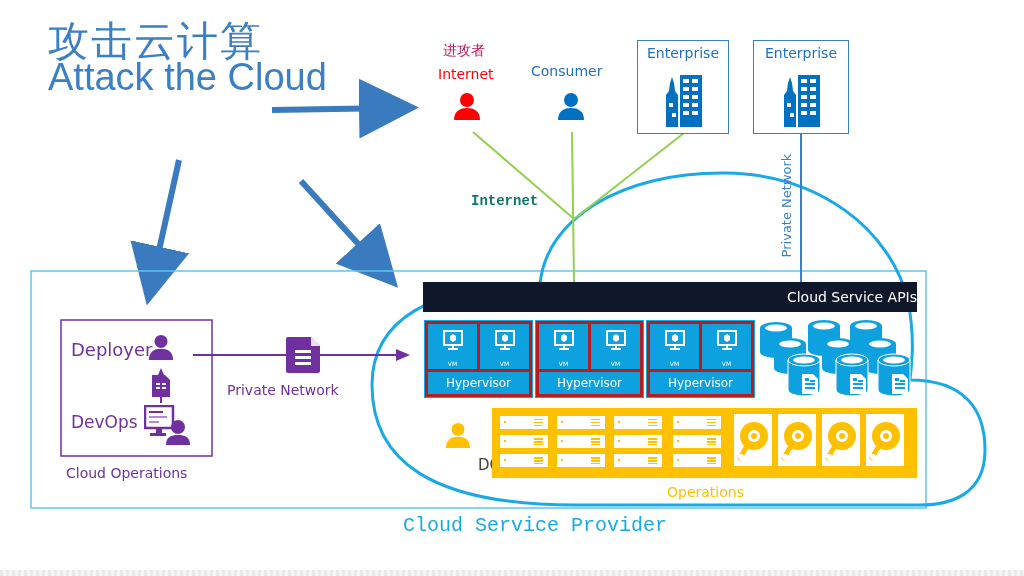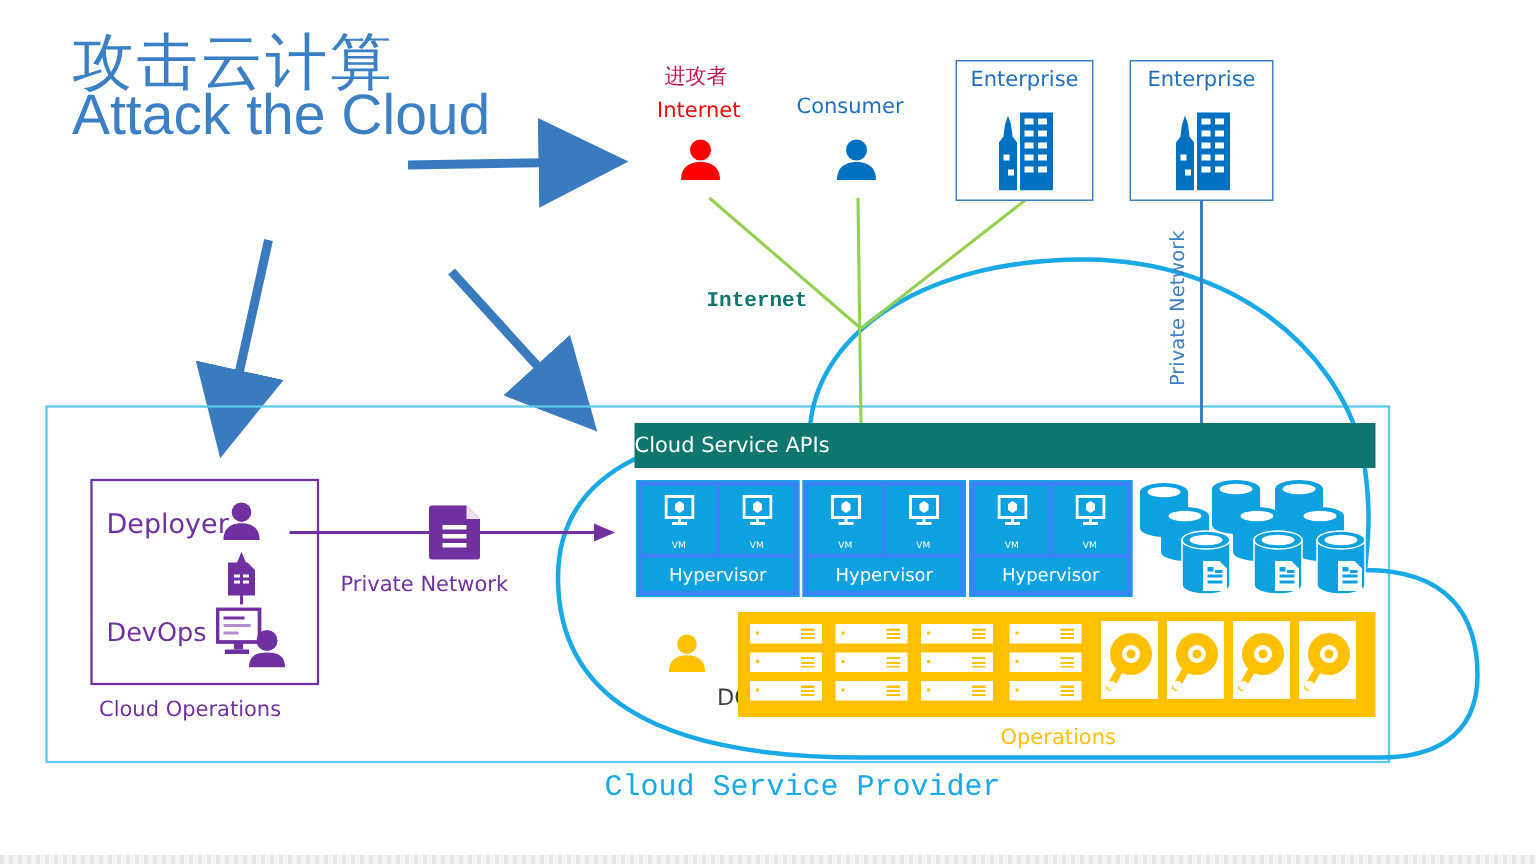--- a/index.html
+++ b/index.html
@@ -5,22 +5,22 @@
   html, body { margin: 0; padding: 0; background: #ffffff; }
   body { width: 1024px; height: 576px; position: relative; overflow: hidden; font-family: "DejaVu Sans", sans-serif; }
   .abs { position: absolute; }
   .title-cn { left: 48px; top: 14px; font-size: 41px; color: #3b7fc4; font-family: "DejaVu Sans", sans-serif; font-weight: 300; letter-spacing: 2px; }
   .title-en { left: 48px; top: 56px; font-size: 38px; color: #3b7fc4; font-family: "Liberation Sans", sans-serif; }
   .lbl { font-family: "DejaVu Sans", sans-serif; font-size: 13px; white-space: nowrap; }
   svg.main { position: absolute; left: 0; top: 0; }
   .bottom-band { left: 0; top: 570px; width: 1024px; height: 6px; background: repeating-linear-gradient(90deg,#e8e8e8 0 3px,#f6f6f6 3px 6px); }
   .ent-box { border: 1.5px solid #3b7fc4; background: #fff; }
   .ent-label { color: #1f6fbf; font-size: 14px; text-align: center; margin-top: 4px; }
-  .api-bar { background: #0f766e; color: #fff; font-size: 14px; text-align: left; line-height: 30px; }
-  .hv-group { border: 1.5px solid #19a3e0; background: #3b82f6; }
+  .api-bar { background: #0f172a; color: #fff; font-size: 14px; text-align: right; line-height: 30px; }
+  .hv-group { border: 1.5px solid #19a3e0; background: #b91c1c; }
   .vm { background: #0ea1e0; position: absolute; top: 3px; width: 49px; height: 45px; }
   .vm-text { position: absolute; bottom: 2px; width: 100%; text-align: center; font-size: 6px; color: #fff; }
   .hyp { position: absolute; left: 3px; right: 3px; bottom: 3px; height: 22px; background: #0ea1e0; color: #fff; font-size: 12px; text-align: center; line-height: 22px; }
   .dc-box { background: #ffc000; }
   .srv { position: absolute; width: 48px; height: 13px; background: #fff; }
   .hdd { position: absolute; width: 38px; height: 52px; background: #fff; top: 6px; }
 </style>
 </head>
 <body>
 

